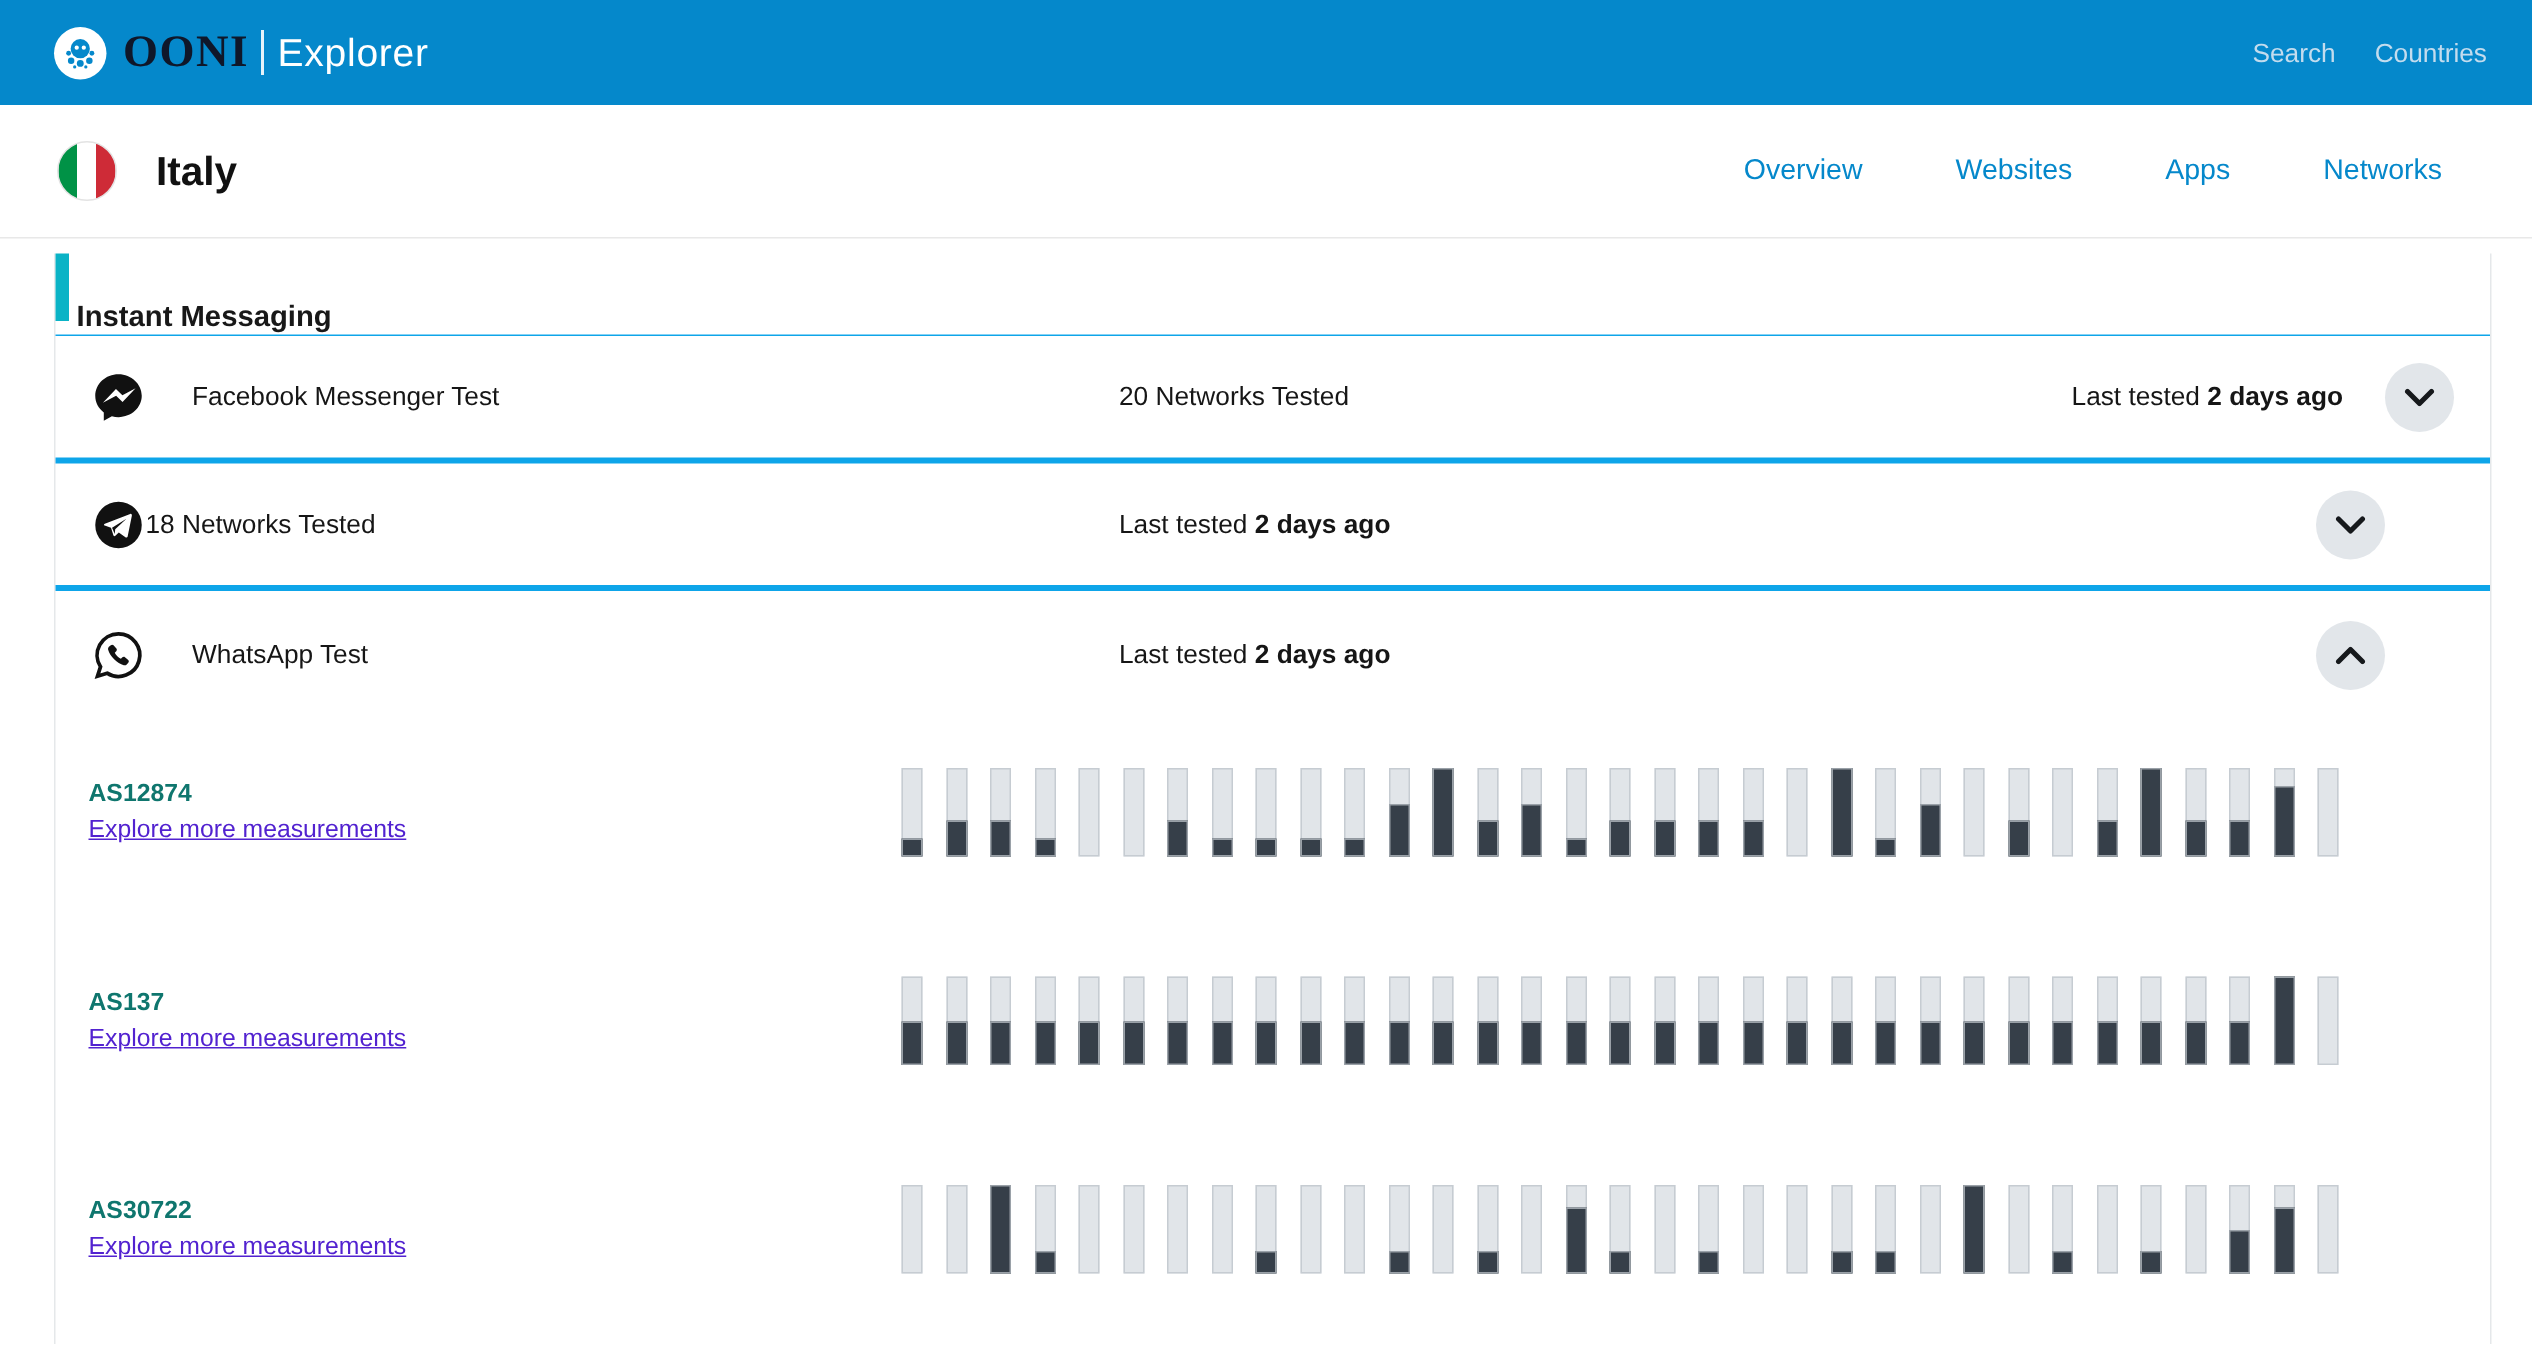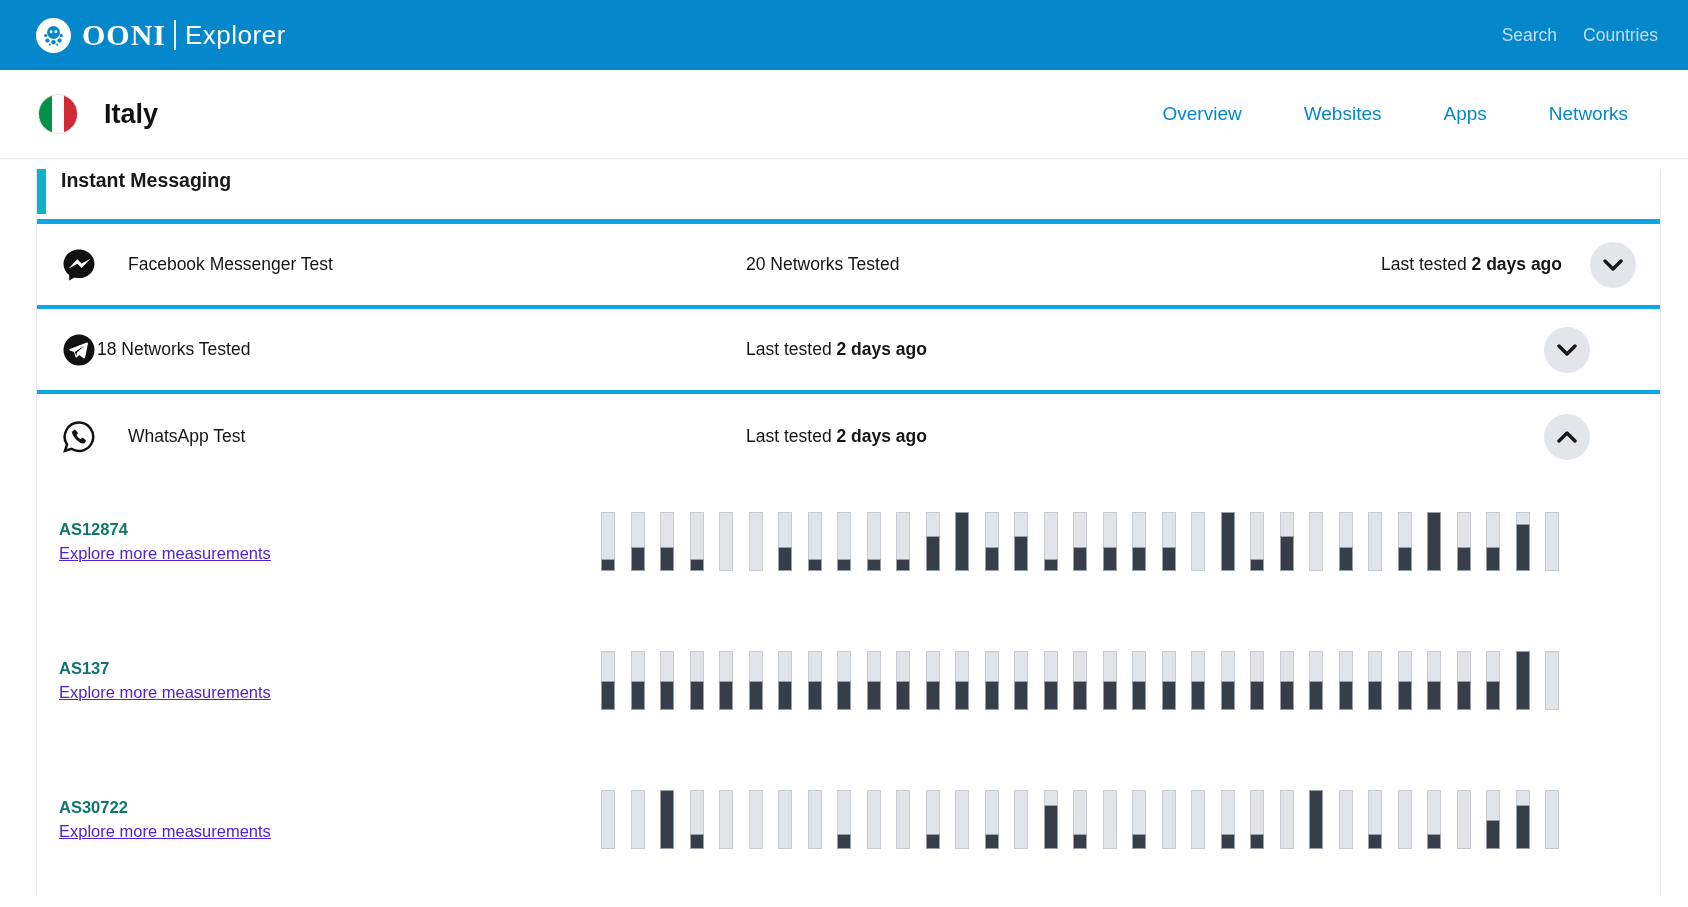--- a/index.html
+++ b/index.html
@@ -3,39 +3,39 @@
 <meta charset="utf-8">
 <style>
   * { box-sizing: border-box; margin: 0; padding: 0; }
   html,body { width:1688px; height:907px; background:#fff; overflow:hidden;
     font-family:"Liberation Sans","DejaVu Sans",sans-serif; color:#1b1b1b; }
 
   
   .topbar { height:70px; background:#0588CB; display:flex; align-items:center; padding:0 30px 0 36px; }
   .logo-wrap { display:flex; align-items:center; }
   .logo-circle { width:35px; height:35px; background:#fff; border-radius:50%; display:flex; align-items:center; justify-content:center; }
-  .brand { color:#ffffff; font-family:"Liberation Serif","DejaVu Serif",serif; font-weight:700; font-size:30px; letter-spacing:1px; margin-left:11px; }
+  .brand { color:#0f172a; font-family:"Liberation Serif","DejaVu Serif",serif; font-weight:700; font-size:30px; letter-spacing:1px; margin-left:11px; }
   .brand-divider { width:2px; height:30px; background:rgba(255,255,255,.9); margin:0 9px 0 8px; }
   .product { color:#fff; font-weight:400; font-size:26px; letter-spacing:.5px; }
   .topbar-links { margin-left:auto; display:flex; gap:26px; }
   .topbar-links a { color:#c3dcee; font-size:17.5px; text-decoration:none; cursor:pointer; }
 
   
   .countrybar { height:88px; display:flex; align-items:center; padding:0 60px 0 38px; }
   .flag { width:40px; height:40px; border-radius:50%;
     background:linear-gradient(90deg,#009246 0 33.3%,#ffffff 33.3% 66.6%,#CE2B37 66.6% 100%);
     border:1px solid #e3e3e3; }
   .country-name { font-size:27px; font-weight:700; color:#111; margin-left:26px; }
   .country-nav { margin-left:auto; display:flex; gap:62px; }
   .country-nav a { color:#0588CB; font-size:19px; text-decoration:none; cursor:pointer; }
 
   
   .section-rule { border-top:1px solid #e8e8e8; }
   .card { margin:10px 27px 0 36px; border-left:1px solid #e5e8ea; border-right:1px solid #e5e8ea; min-height:717px; }
-  .section-header { position:relative; height:55px; display:flex; align-items:flex-start; padding-left:24px; border-bottom:5px solid #0ea5e9; }
+  .section-header { position:relative; height:55px; display:flex; align-items:flex-end; padding-left:14px; border-bottom:1px solid #0ea5e9; }
   .section-header::before { content:""; position:absolute; left:0; top:0; width:9px; height:45px; background:#0AB3C6; }
   .section-title { font-size:19.5px; font-weight:700; color:#181818; }
 
   
   .test-row { display:grid; grid-template-columns:36px 649px 1fr auto 46px; align-items:center; height:85px; padding:0 24px; }
   .test-row.bordered { border-bottom:4px solid #0ea5e9; }
   .row-icon { width:36px; height:36px; }
   .row-title { margin-left:31px; font-size:17.5px; color:#161616; }
   .row-networks { font-size:17.5px; color:#161616; }
   .row-lasttested { margin-right:28px; font-size:17.5px; color:#161616; white-space:nowrap; }

